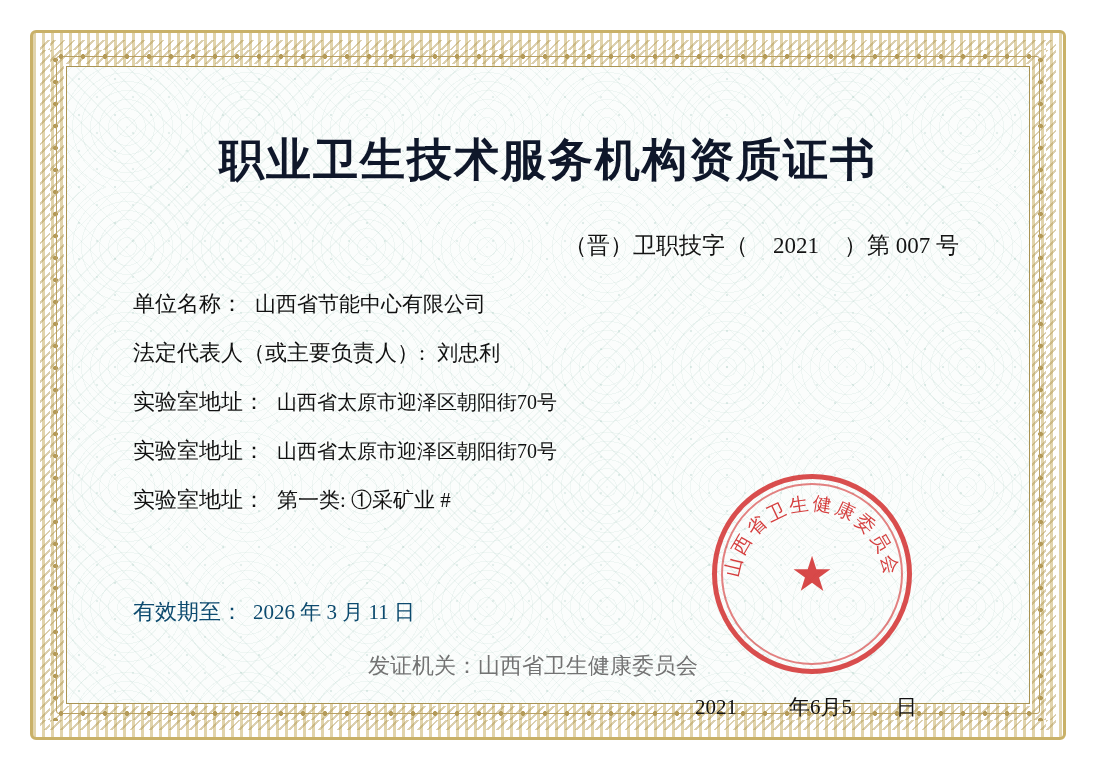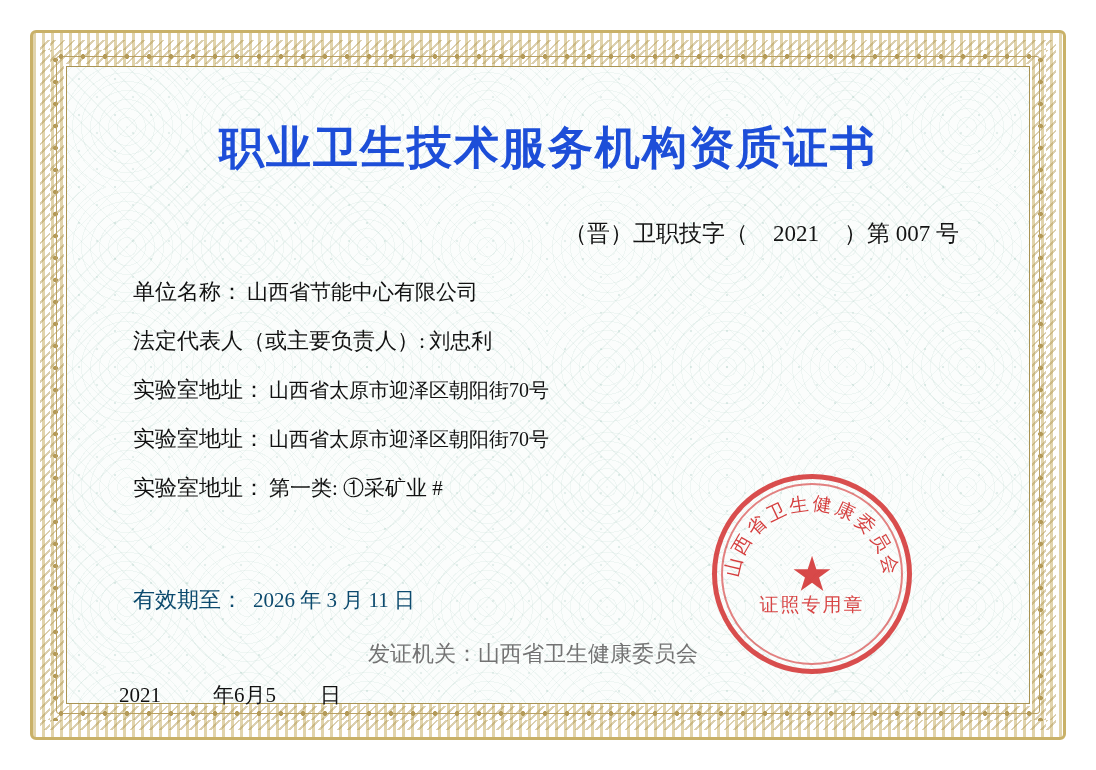--- a/index.html
+++ b/index.html
@@ -133,27 +133,27 @@
     position: absolute;
     left: 67px;
     top: 67px;
     right: 67px;
     bottom: 67px;
     box-sizing: border-box;
     padding: 0 52px;
   }
 
   .cert-title {
-    margin: 4px;
+    margin: 16px;
     padding-top: 47px;
     text-align: center;
     font-size: 45px;
     font-weight: bold;
     letter-spacing: 2px;
-    color: #1d4ed8;
+    color: #0f172a;
     font-family: "DejaVu Serif", "Liberation Serif", serif;
     white-space: nowrap;
   }
 
   .cert-number {
     margin-top: 40px;
     text-align: right;
     padding-right: 18px;
     font-size: 23px;
     color: #141414;
@@ -180,21 +180,21 @@
     margin-bottom: 19px;
     font-size: 22px;
     color: #111111;
     white-space: nowrap;
   }
   .field-label {
     flex: 0 0 auto;
   }
   .field-value {
     flex: 0 0 auto;
-    margin-left: 4px;
+    margin-left: 12px;
     font-size: 21px;
   }
   .field-value.smaller { font-size: 20px; }
 
   .validity {
     margin-top: 82px;
     padding-left: 14px;
     display: flex;
     align-items: baseline;
     font-size: 22px;
@@ -206,20 +206,21 @@
   .issuer {
     margin-top: 24px;
     text-align: center;
     padding-right: 30px;
     font-size: 22px;
     color: #737373;
     white-space: nowrap;
   }
   .issue-date {
     margin-top: 12px;
+    text-align: right;
     padding-right: 60px;
     font-size: 21px;
     color: #111111;
     white-space: nowrap;
   }
   .issue-date .gap-sm { display: inline-block; width: 52px; }
   .issue-date .gap-xs { display: inline-block; width: 44px; }
 
   
   .seal {
@@ -345,16 +346,15 @@
     <div class="ring inner"></div>
     <svg class="arc" viewBox="0 0 200 200">
       <defs>
         <path id="sealArcPath" d="M 26,110 A 74,74 0 0 1 174,110"></path>
       </defs>
       <text>
         <textPath href="#sealArcPath" startOffset="50%" text-anchor="middle">山西省卫生健康委员会</textPath>
       </text>
     </svg>
     <div class="star">★</div>
-    <div class="center-text">证照专用章</div>
   </div>
 
 </div>
 
 </body></html>

